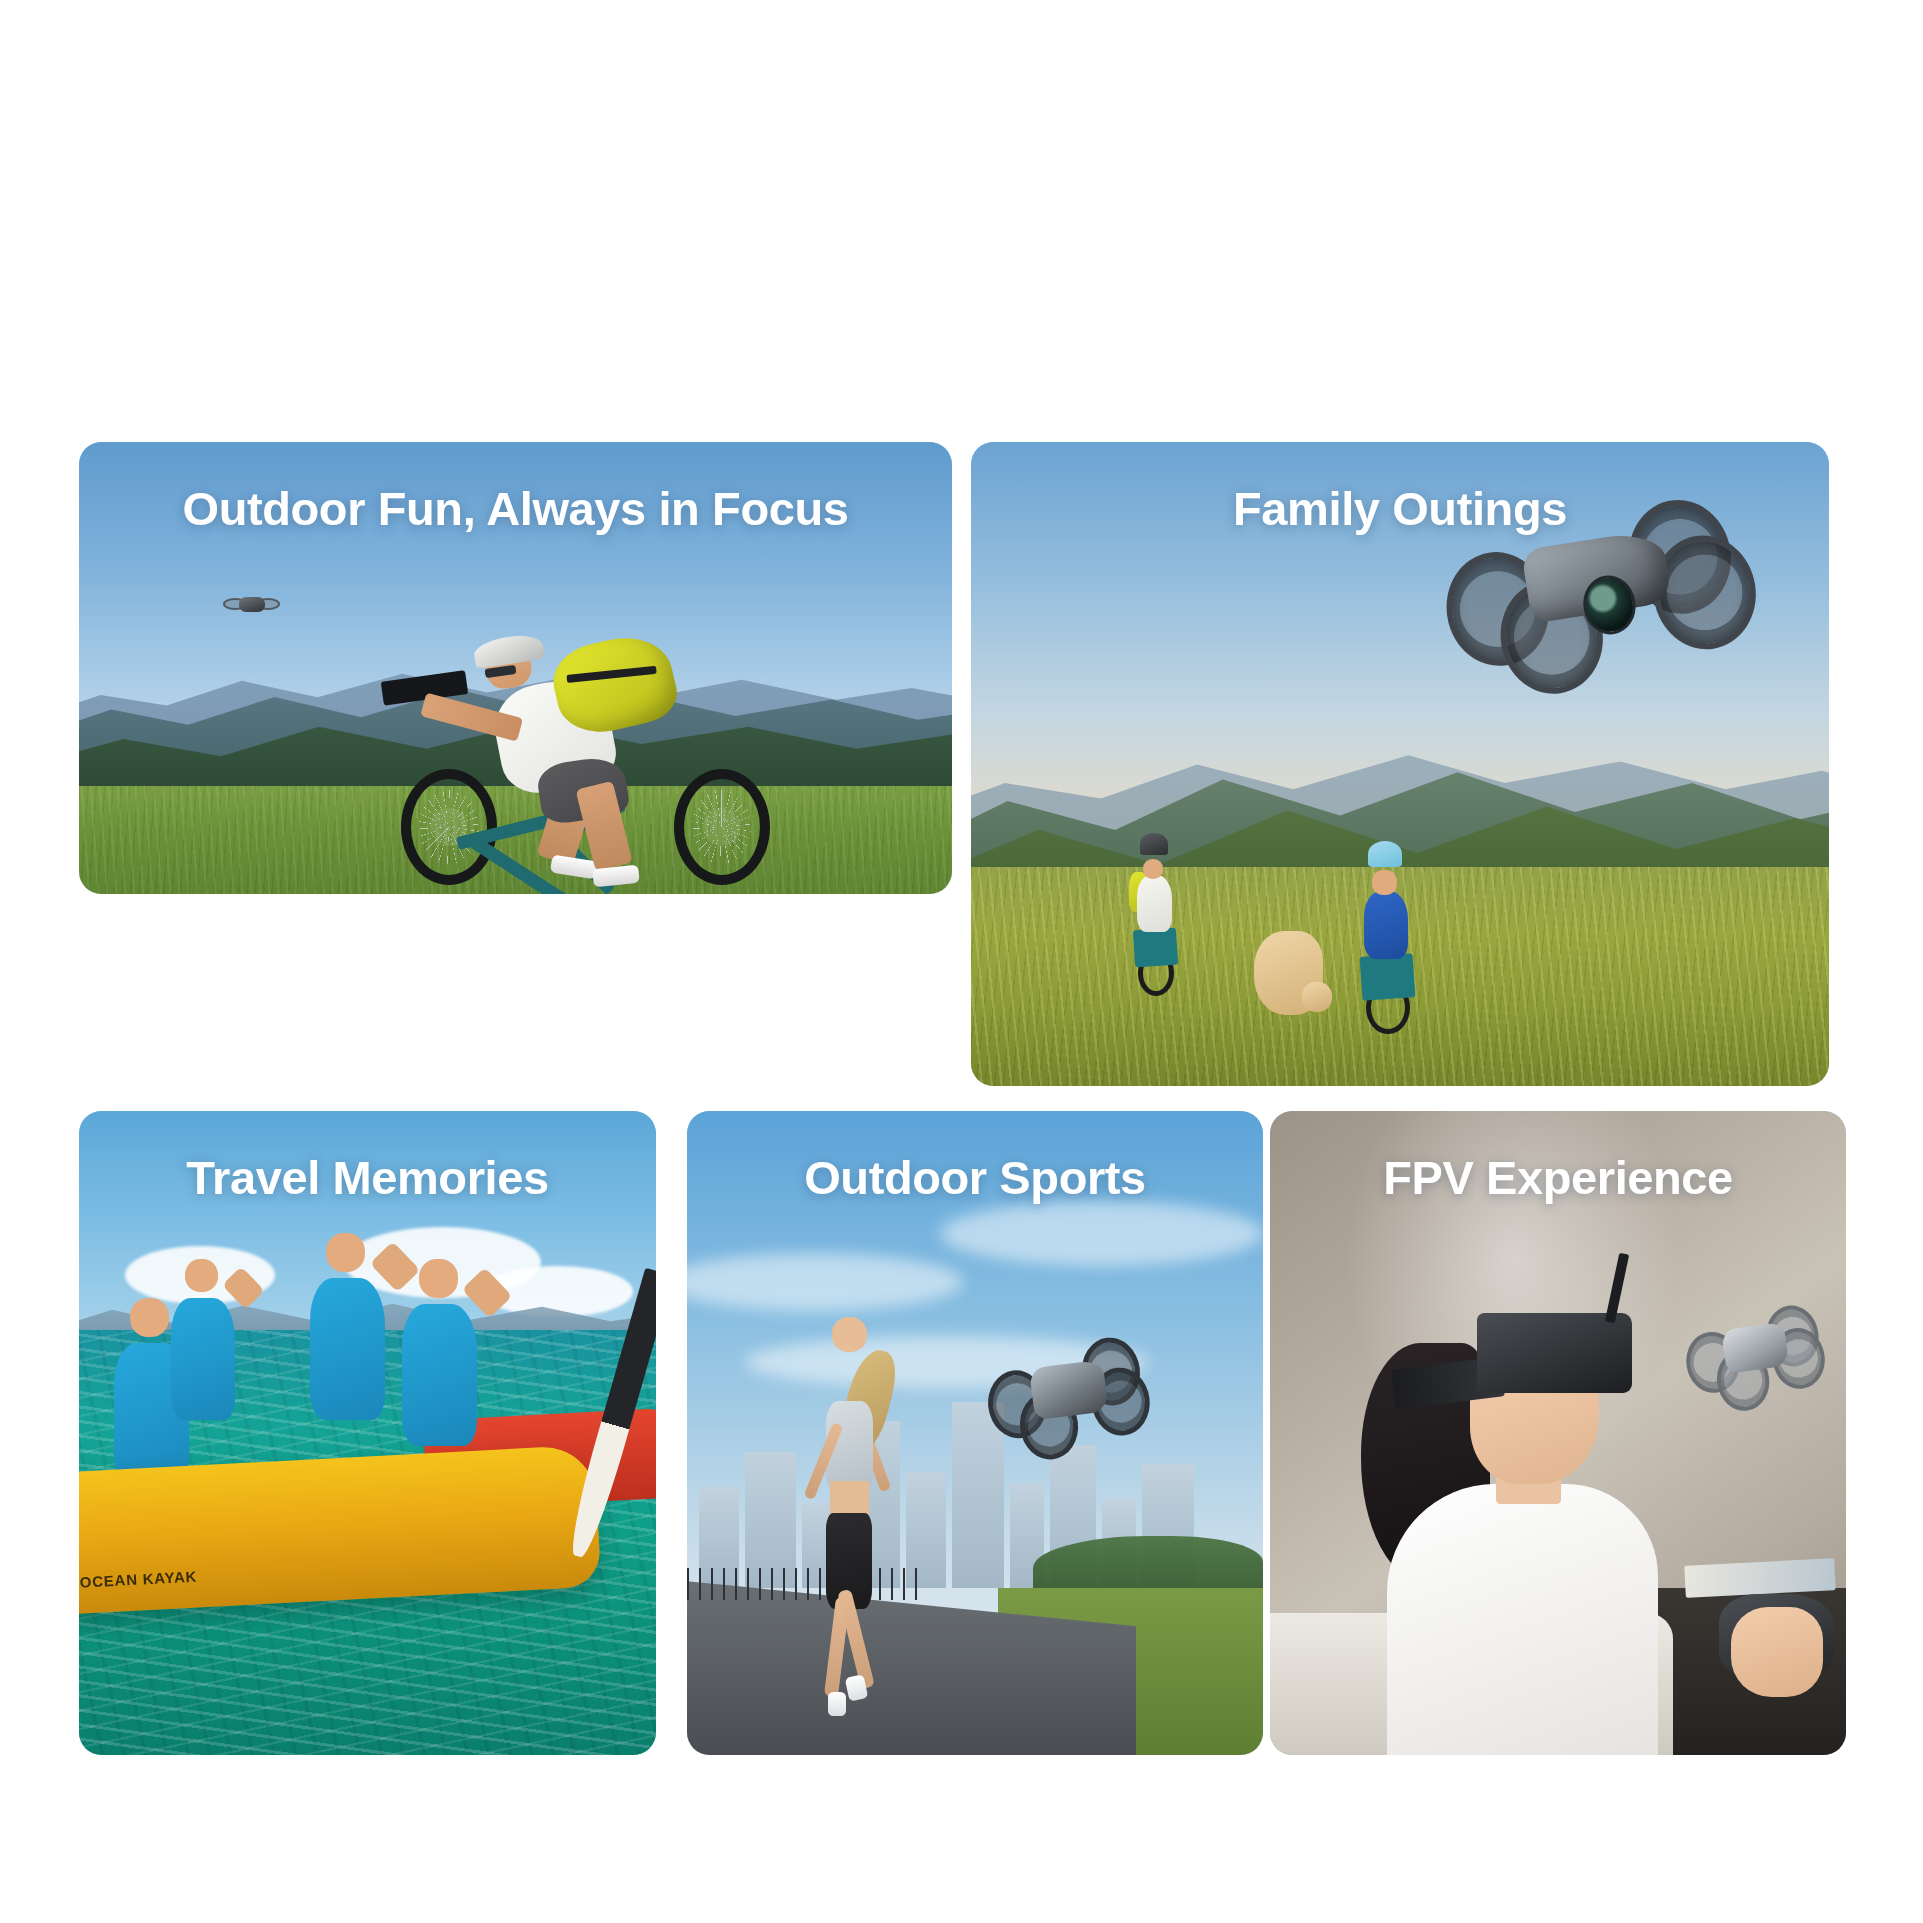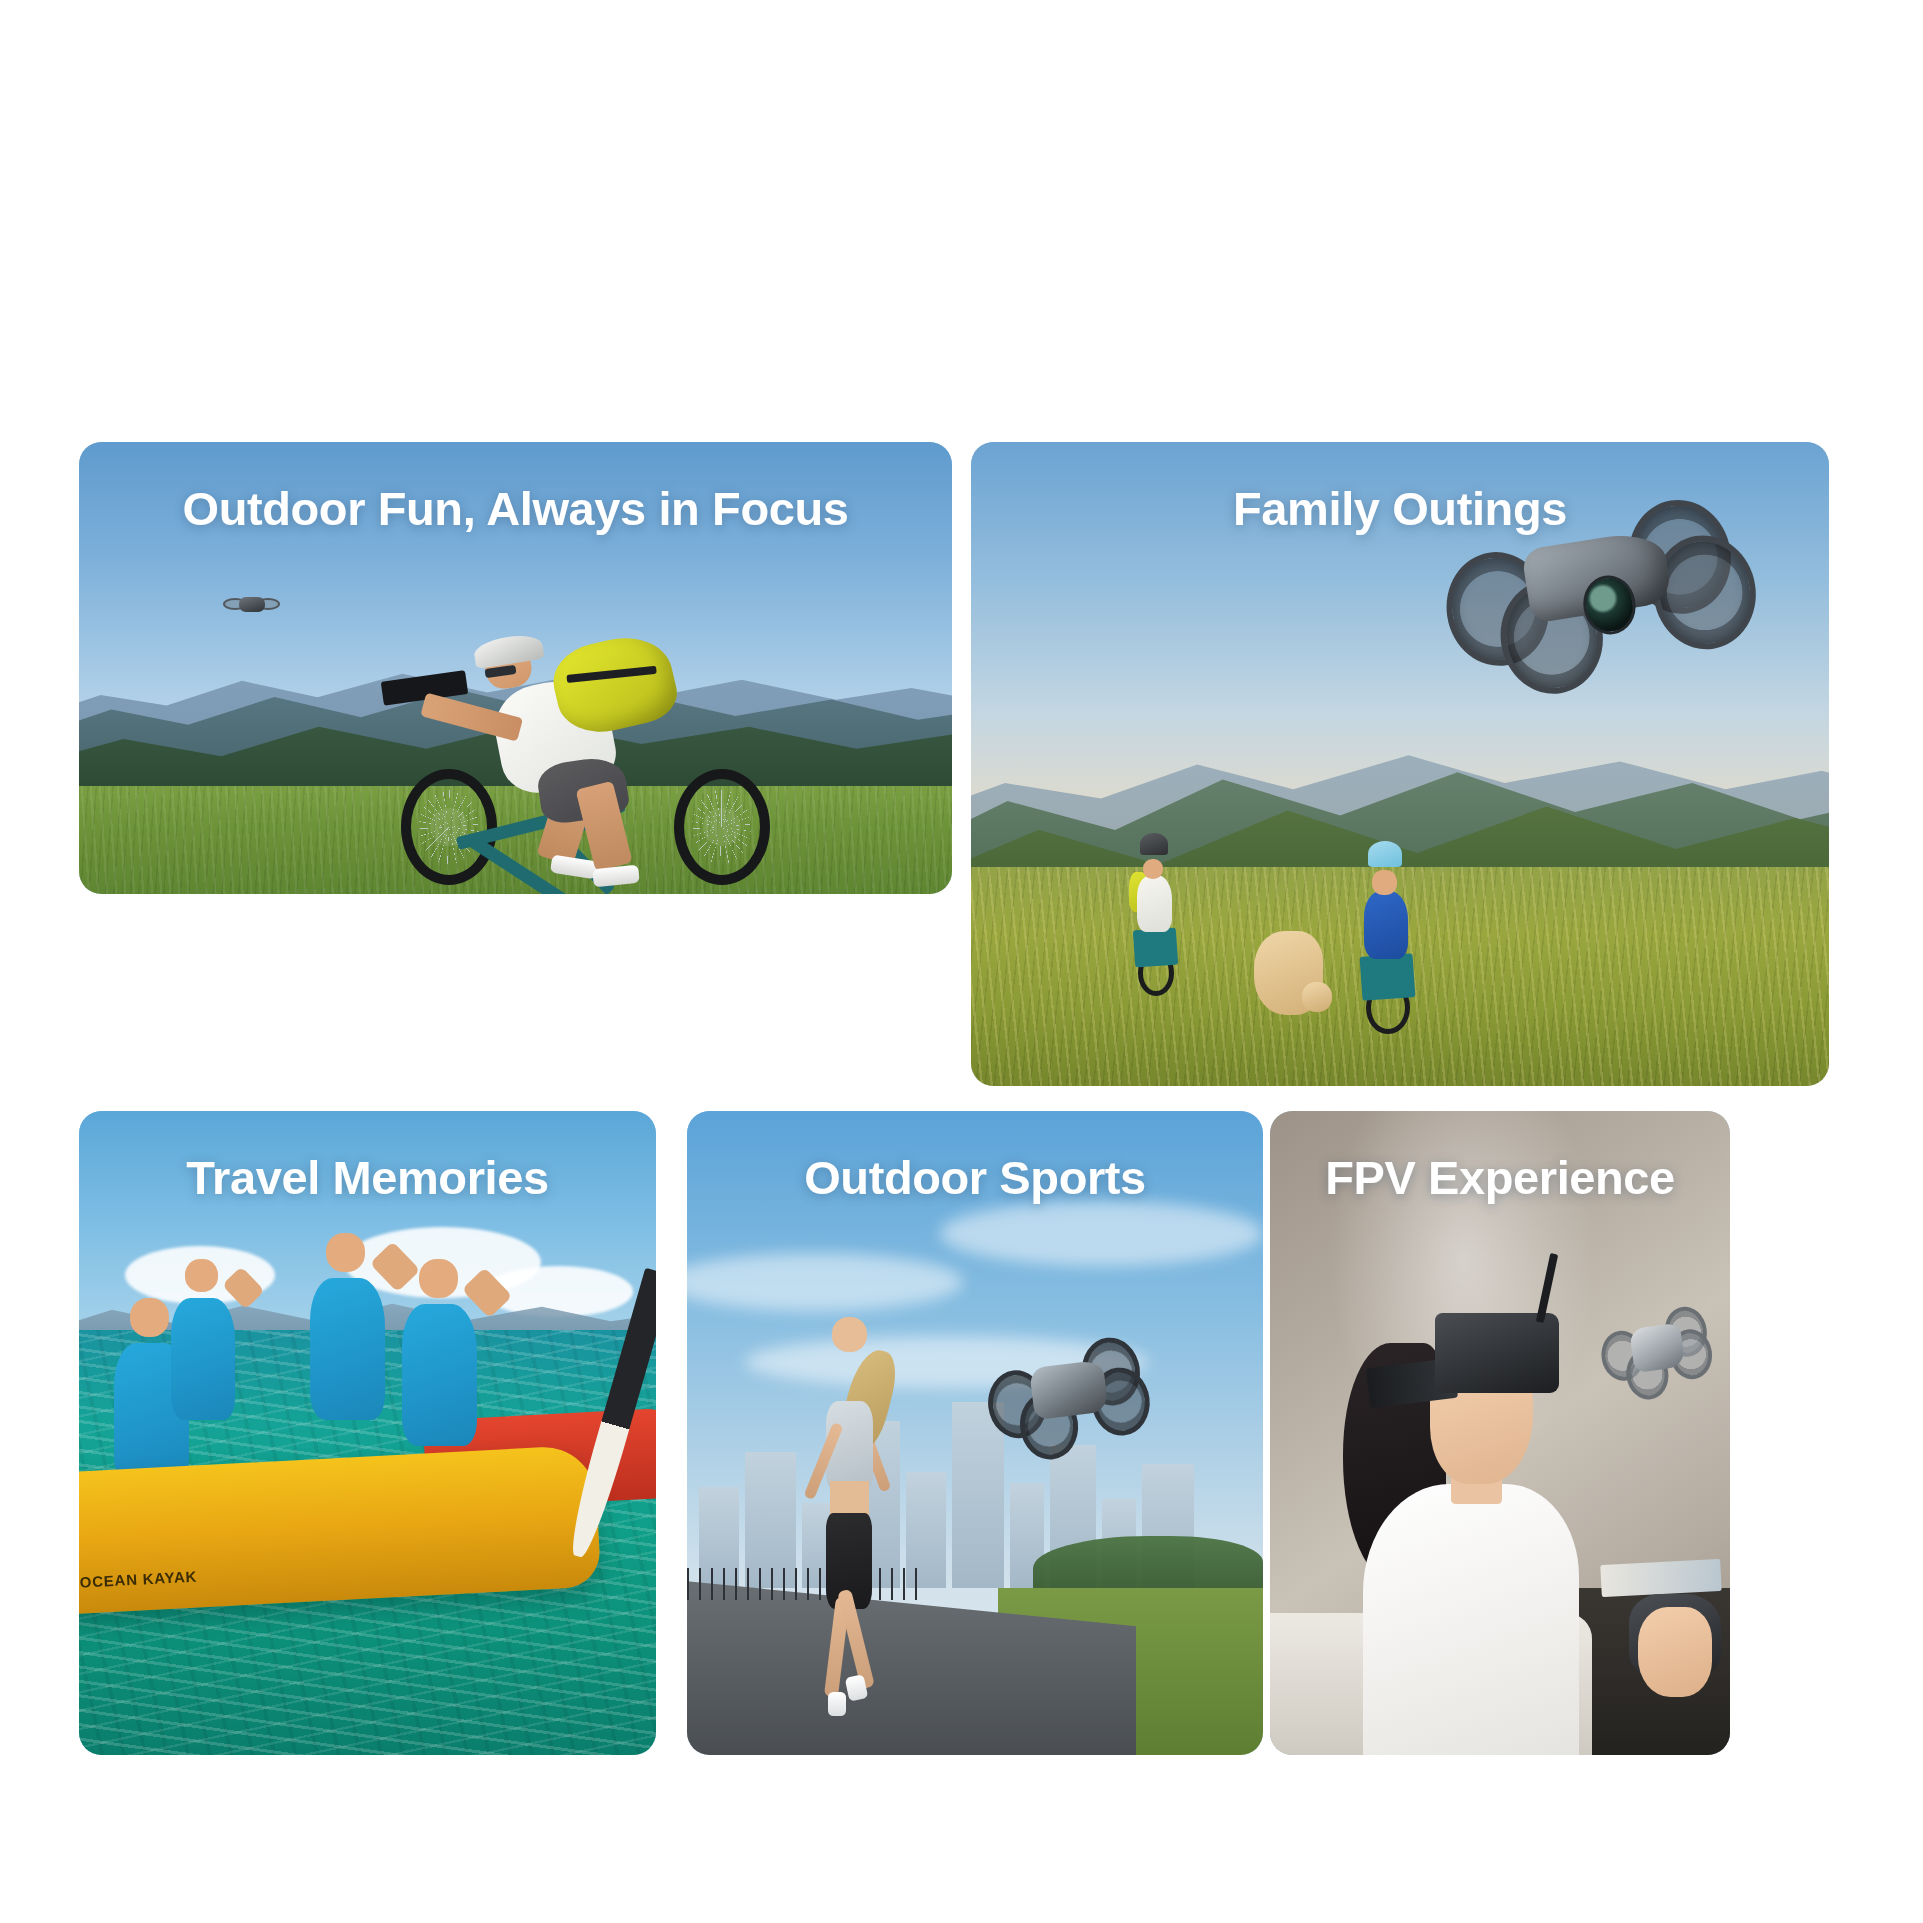--- a/index.html
+++ b/index.html
@@ -61,21 +61,21 @@
     text-shadow:0 1.5px 10.5px rgba(40,70,100,.35);
     z-index:40;
     pointer-events:none;
   }
 
   
   .c1 { left:79px;  top:442px;  width:873px; height:452px; }
   .c2 { left:971px; top:442px;  width:858px; height:644px;text-decoration:underline; }
   .c3 { left:79px;  top:1111px; width:577px;  height:644px; }
   .c4 { left:675px;  top:1111px; width:576px;  height:644px;margin-left:12px; }
-  .c5 { left:1270px; top:1111px; width:460px;  height:644px;padding-left:33px; }
+  .c5 { left:1270px; top:1111px; width:576px;  height:644px;padding-left:33px; }
 
   .scene { position:absolute; inset:0; }
 
   
   .c1 .sky {
     position:absolute; inset:0;
     background:linear-gradient(to bottom,#5f9bce 0%,#7db0da 26%,#a8cbe6 52%,#cfe0ee 74%,#e4ecf2 92%);
   }
   .c1 .ridge-far {
     position:absolute; left:-4%; bottom:30%; width:108%; height:26%;

